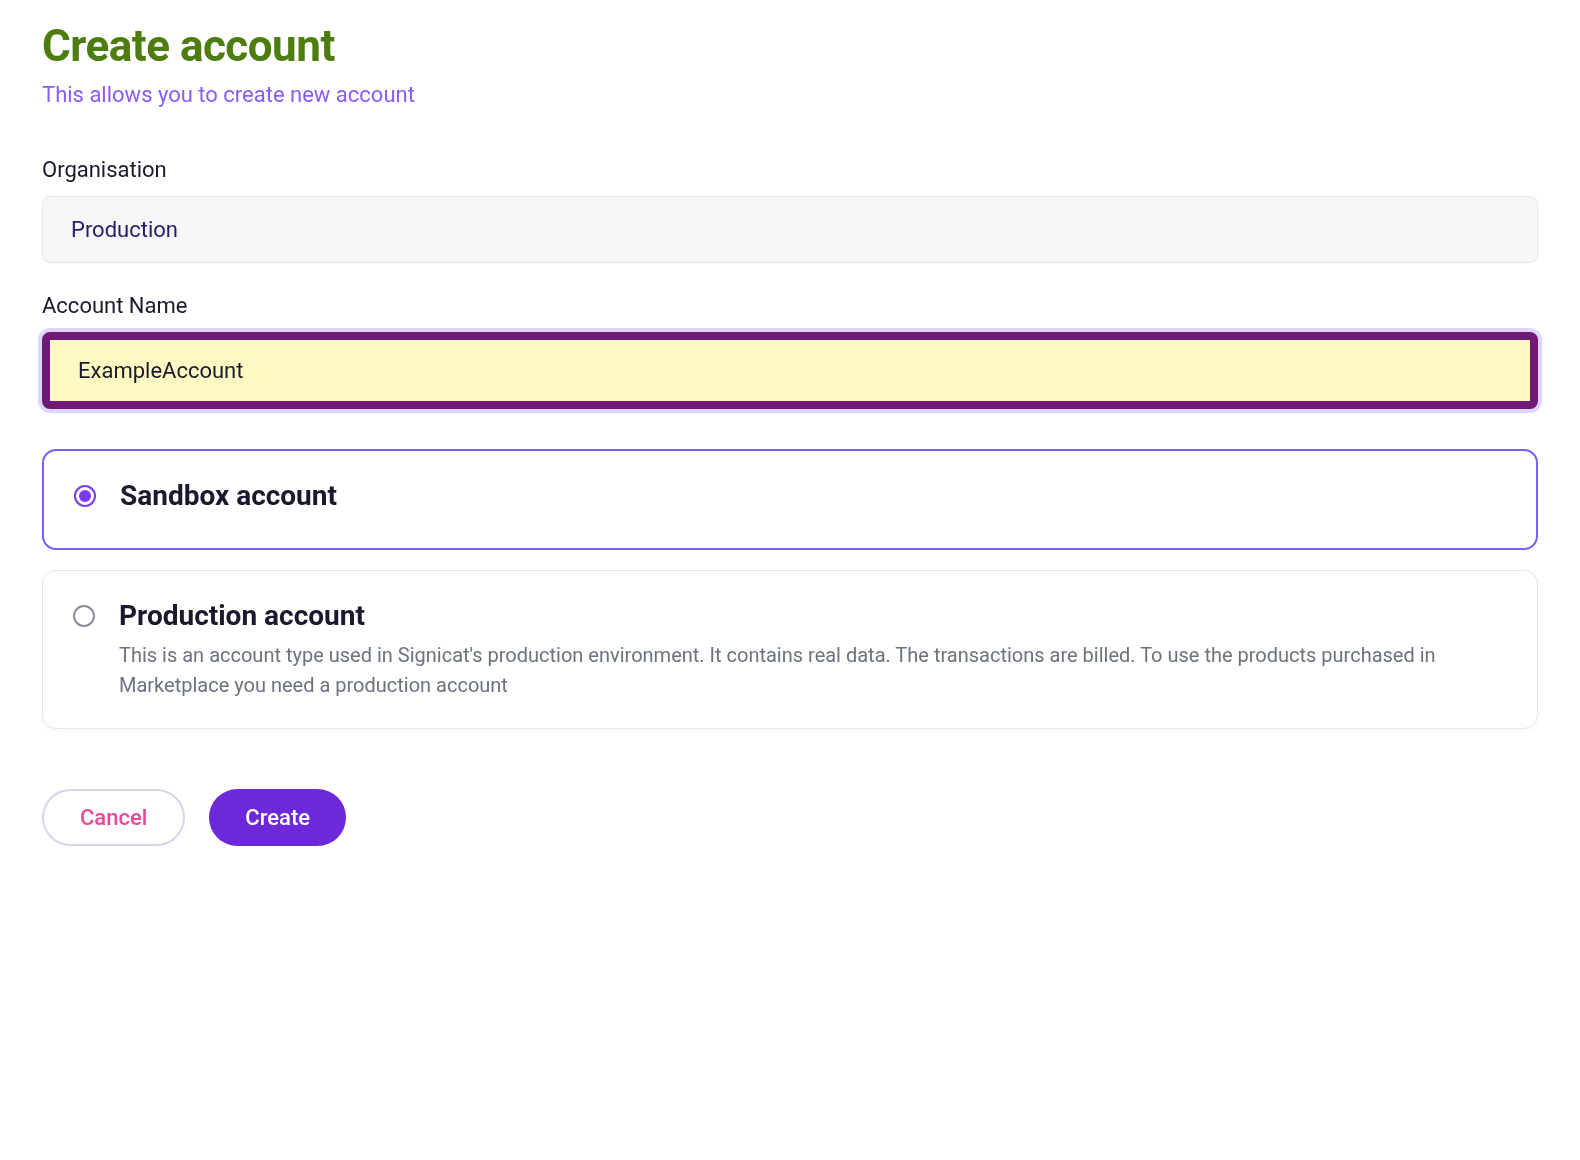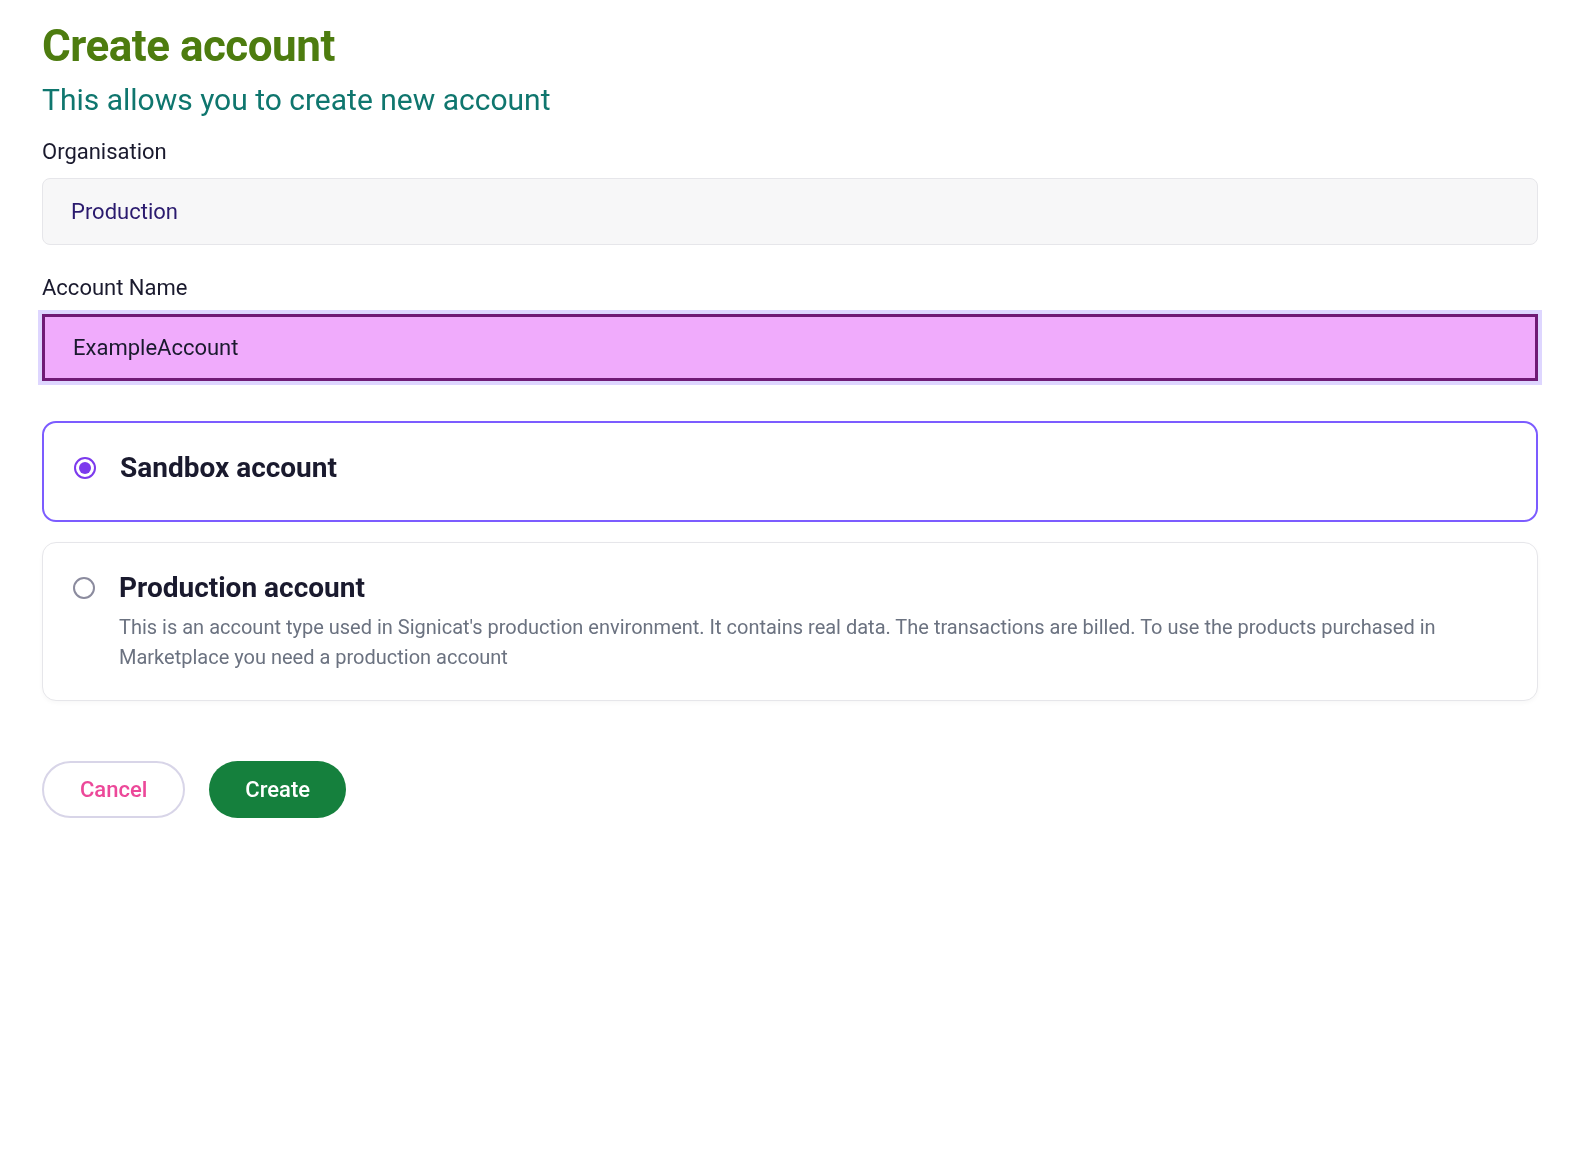--- a/index.html
+++ b/index.html
@@ -14,24 +14,24 @@
       color: #1a1a2e;
     }
     .page-title {
       font-size: 44px;
       font-weight: 700;
       color: #4d7c0f;
       letter-spacing: -0.5px;
       margin-bottom: 10px;
     }
     .page-subtitle {
-      font-size: 30px;
-      color: #0f766e;
+      font-size: 22px;
+      color: #8b5cf6;
       font-weight: 400;
-      margin-bottom: 22px;
+      margin-bottom: 50px;
     }
     .field-group {
       margin-bottom: 30px;
     }
     .field-label {
       font-size: 22px;
       color: #1a1a2e;
       font-weight: 400;
       margin-bottom: 14px;
       display: block;
@@ -42,23 +42,23 @@
       background: #f7f7f8;
       border: 1px solid #e6e6ea;
       border-radius: 8px;
       font-size: 22px;
       color: #2a1a6e;
       font-weight: 400;
     }
     .text-input {
       width: 100%;
       padding: 18px 28px;
-      background: #f0abfc;
-      border: 3px solid #701a75;
-      border-radius: 0;
+      background: #fef9c3;
+      border: 8px solid #701a75;
+      border-radius: 8px;
       font-size: 22px;
       color: #1a1a2e;
       font-family: inherit;
       outline: none;
       box-shadow: 0 0 0 4px rgba(124, 92, 255, 0.25);
     }
     .options-container {
       margin-top: 40px;
       margin-bottom: 60px;
     }
@@ -126,21 +126,21 @@
       cursor: pointer;
       border: none;
       font-family: inherit;
     }
     .btn-secondary {
       background: #ffffff;
       color: #ec4899;
       border: 2px solid #d8d5e8;
     }
     .btn-primary {
-      background: #15803d;
+      background: #6d28d9;
       color: #ffffff;
     }
   </style>
 </head>
 <body>
 
 <h1 class="page-title">Create account</h1>
 <p class="page-subtitle">This allows you to create new account</p>
 
 <div class="field-group">

